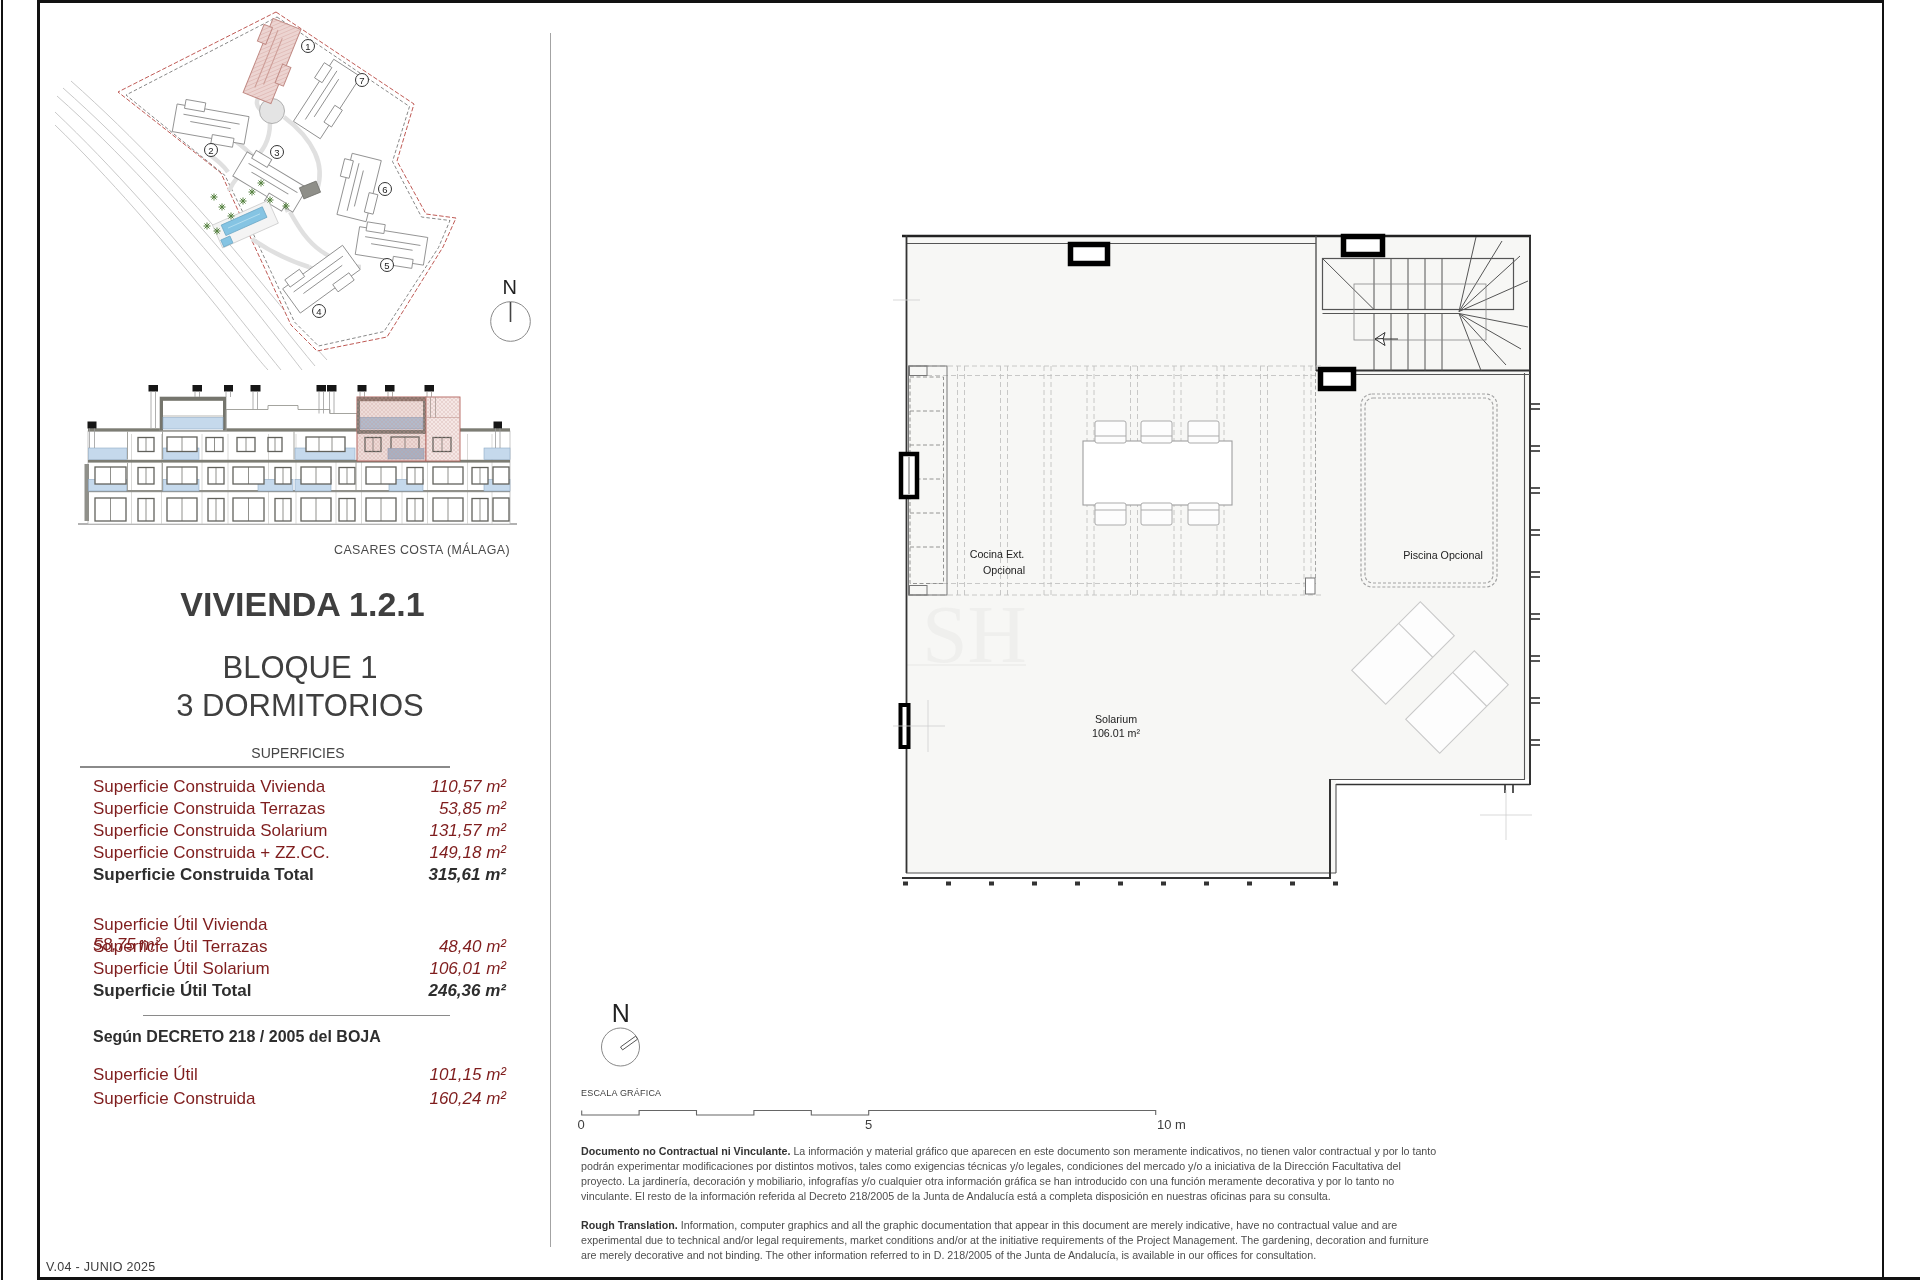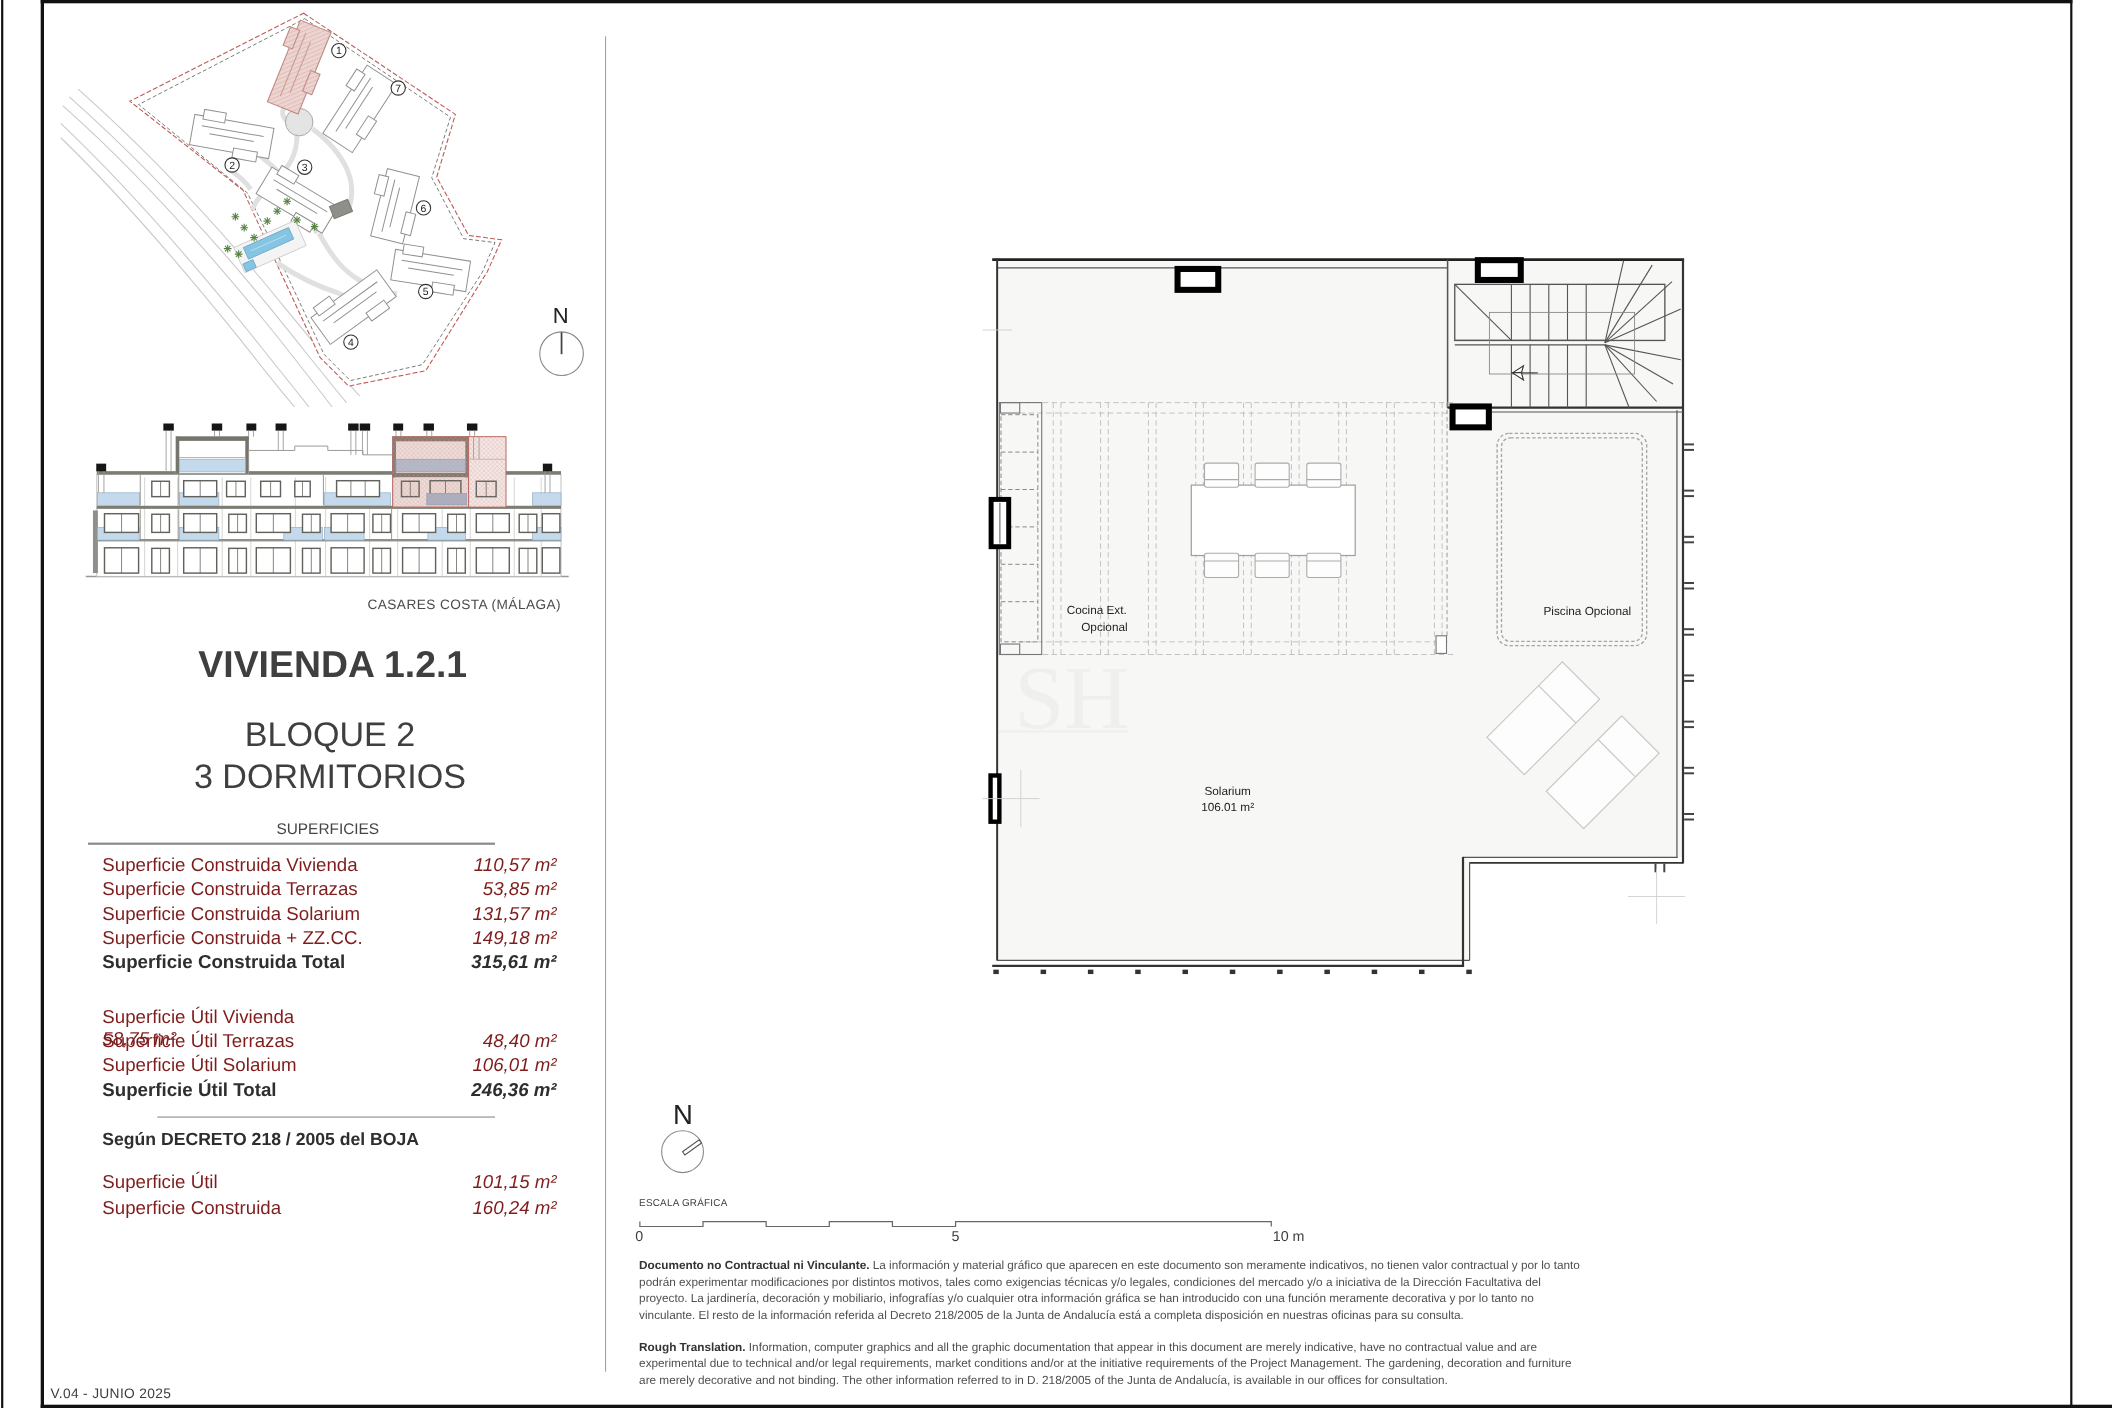--- a/index.html
+++ b/index.html
@@ -465,21 +465,21 @@
     <line x1="356" y1="462" x2="356" y2="490"></line>
     <line x1="127.5" y1="463" x2="127.5" y2="490"></line>
     <line x1="162.5" y1="463" x2="162.5" y2="490"></line>
   </g>
 </svg>
 
 <div class="abs" style="left:310px;top:543px;width:200px;text-align:right;font-size:12.4px;letter-spacing:0.4px;color:#4a4a4a;">CASARES COSTA (MÁLAGA)</div>
 
 <div class="abs ttl" style="left:0px;top:585px;width:605px;text-align:center;font-size:34px;font-weight:bold;">VIVIENDA 1.2.1</div>
 
-<div class="abs ttl" style="left:0px;top:650px;width:600px;text-align:center;font-size:31px;">BLOQUE 2</div>
+<div class="abs ttl" style="left:0px;top:650px;width:600px;text-align:center;font-size:31px;">BLOQUE 1</div>
 
 <div class="abs ttl" style="left:0px;top:688px;width:600px;text-align:center;font-size:31px;">3 DORMITORIOS</div>
 
 <div class="abs ttl" style="left:0px;top:745px;width:596px;text-align:center;font-size:14px;color:#454545;">SUPERFICIES</div>
 
 <div class="abs" style="left:80px;top:766px;width:370px;height:1.5px;background:#8a8a8a;"></div>
 
 <div class="row" style="top:777px;">
     <span>Superficie Construida Vivienda</span>
     <span class="v">110,57 m²</span>

